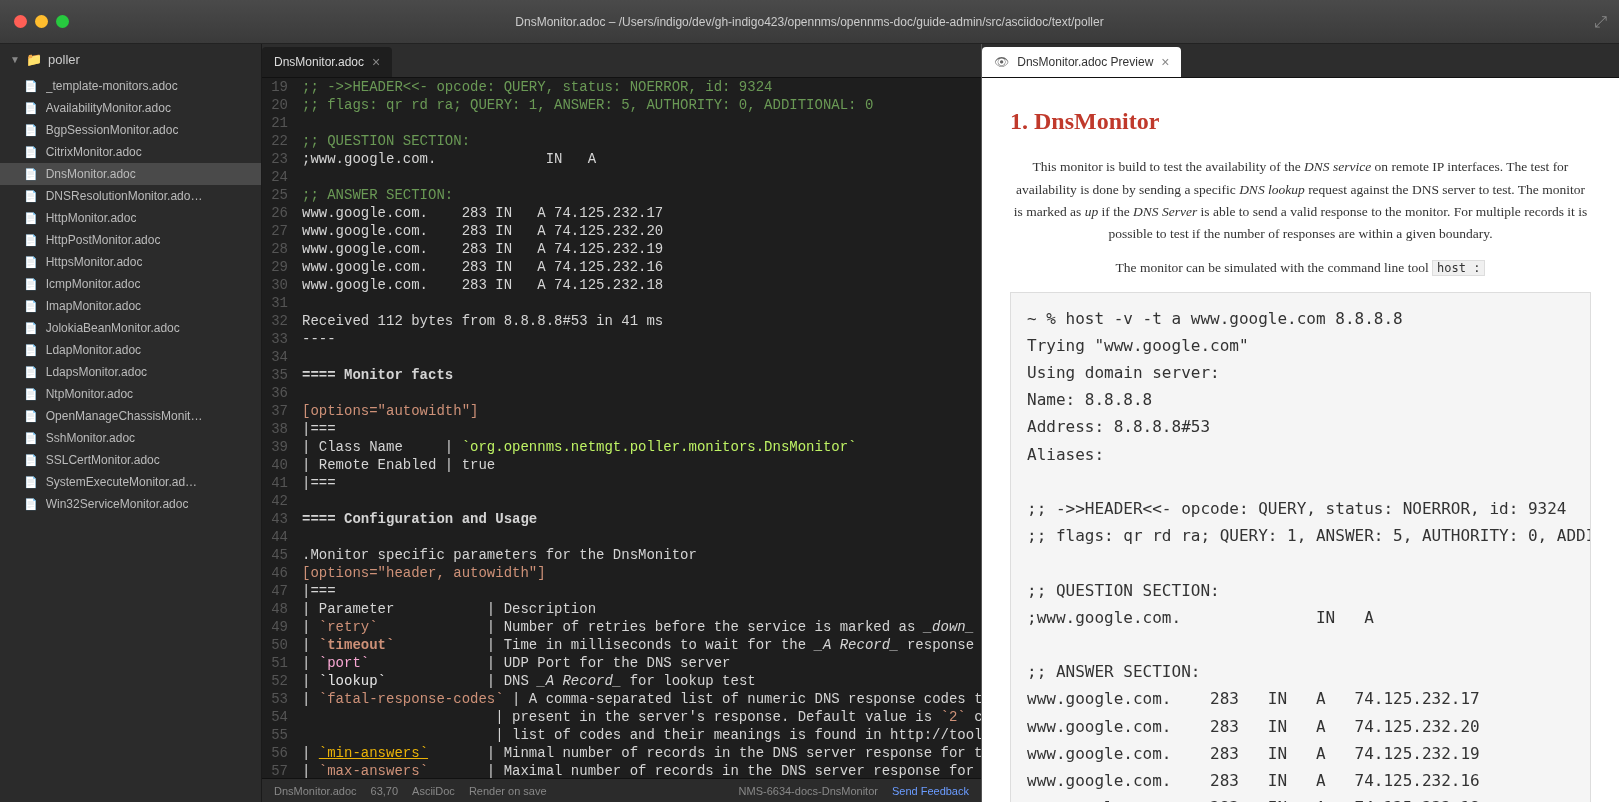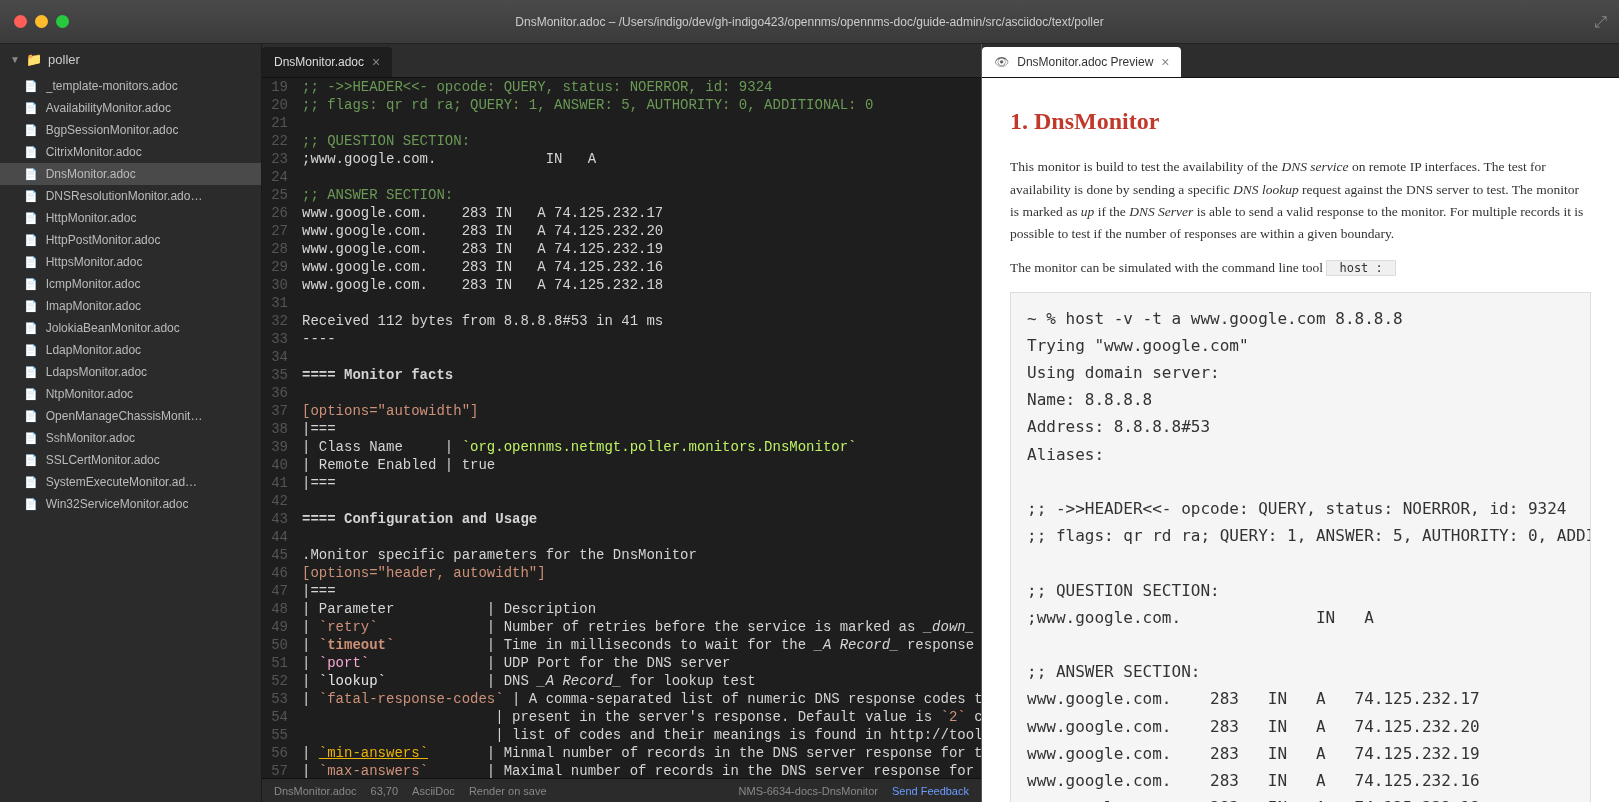--- a/index.html
+++ b/index.html
@@ -255,31 +255,32 @@
       color: #c0392b;
       font-size: 24px;
       font-weight: bold;
       margin-bottom: 16px;
       font-family: Georgia, serif;
     }
     .preview-p {
       margin-bottom: 12px;
       font-size: 13.5px;
       line-height: 1.65;
+      text-align: center;
     }
     .preview-p em {
       font-style: italic;
     }
     .preview-code-inline {
       font-family: 'Menlo', 'Monaco', monospace;
       font-size: 12px;
       background: #f0f0f0;
       border: 1px solid #ddd;
       border-radius: 0;
-      padding: 0 12px;
+      padding: 0 4px;
     }
     .preview-code-block {
       font-family: 'Menlo', 'Monaco', monospace;
       font-size: 16px;
       background: #f5f5f5;
       border: 1px solid #ddd;
       padding: 12px 16px;
       margin: 12px 0;
       line-height: 1.7;
       white-space: pre;

